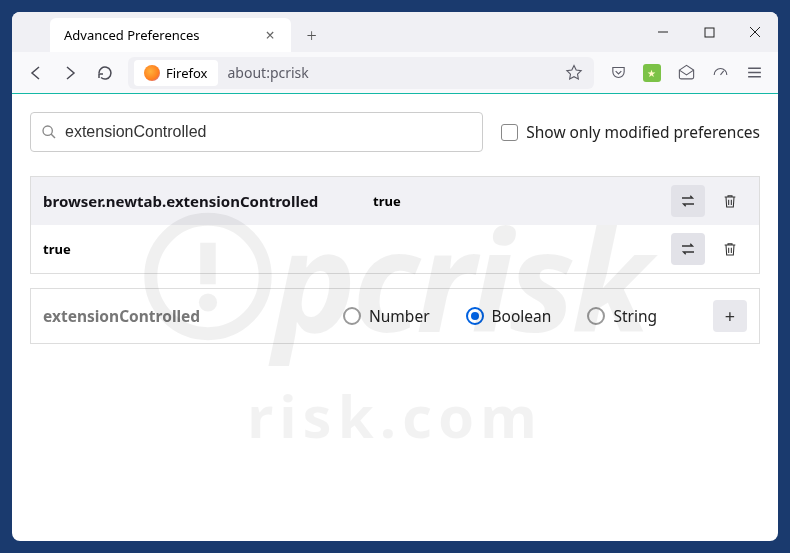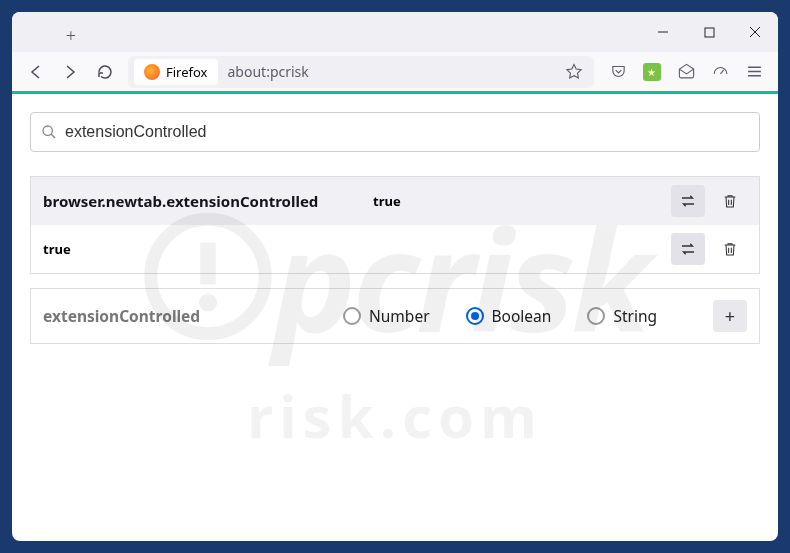--- a/index.html
+++ b/index.html
@@ -69,21 +69,21 @@
   width: 46px;
   display: flex;
   align-items: center;
   justify-content: center;
 }
 .win-btn svg { stroke: #222; stroke-width: 1; fill: none; }
 
 .toolbar {
   height: 42px;
   background: #f9f9fb;
-  border-bottom: 3px solid #14b8a6;
+  border-bottom: 1px solid #14b8a6;
   display: flex;
   align-items: center;
   padding: 0 8px;
   gap: 2px;
 }
 .nav-btn {
   width: 32px;
   height: 32px;
   display: flex;
   align-items: center;
@@ -280,20 +280,24 @@
   letter-spacing: 6px;
   pointer-events: none;
 }
 </style>
 </head>
 <body>
 
 <div class="window">
 
   <div class="titlebar">
+    <div class="tab">
+      <span>Advanced Preferences</span>
+      <span class="close-x">×</span>
+    </div>
     <div class="newtab-btn">+</div>
     <div class="win-controls">
       <div class="win-btn">
         <svg width="12" height="12">
             <line x1="1" y1="6" x2="11" y2="6"></line>
           </svg>
       </div>
       <div class="win-btn">
         <svg width="11" height="11">
             <rect x="1" y="1" width="9" height="9"></rect>
@@ -369,20 +373,24 @@
 
   <div class="content">
     <div class="search-row">
       <div class="searchbox">
         <svg width="16" height="16" viewBox="0 0 24 24" fill="none" stroke="#888" stroke-width="2">
             <circle cx="10" cy="10" r="7"></circle>
             <line x1="21" y1="21" x2="15" y2="15"></line>
           </svg>
         <input type="text" value="extensionControlled" style="">
       </div>
+      <label class="modified-check">
+        <span class="checkbox-box"></span>
+        <span>Show only modified preferences</span>
+      </label>
     </div>
 
     <div class="pref-table">
       <div class="pref-row">
         <div class="pref-name">browser.newtab.extensionControlled</div>
         <div class="pref-val">true</div>
         <div class="pref-actions">
           <div class="action-btn">
             <svg width="18" height="16" viewBox="0 0 24 20" fill="none" stroke="#333" stroke-width="1.8">
                 <path d="M4 6h14l-3-3M20 14H6l3 3"></path>

